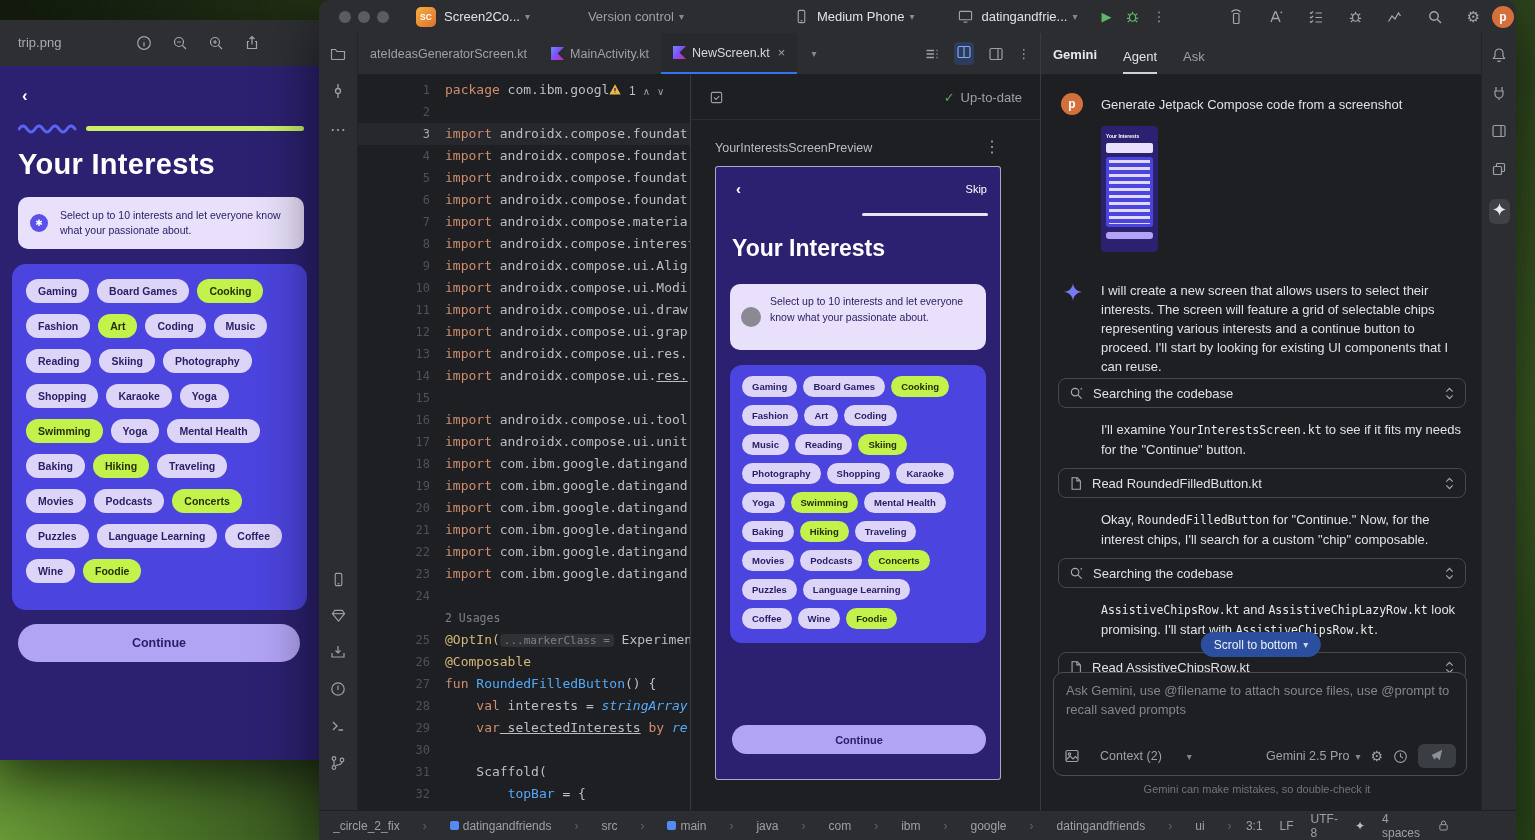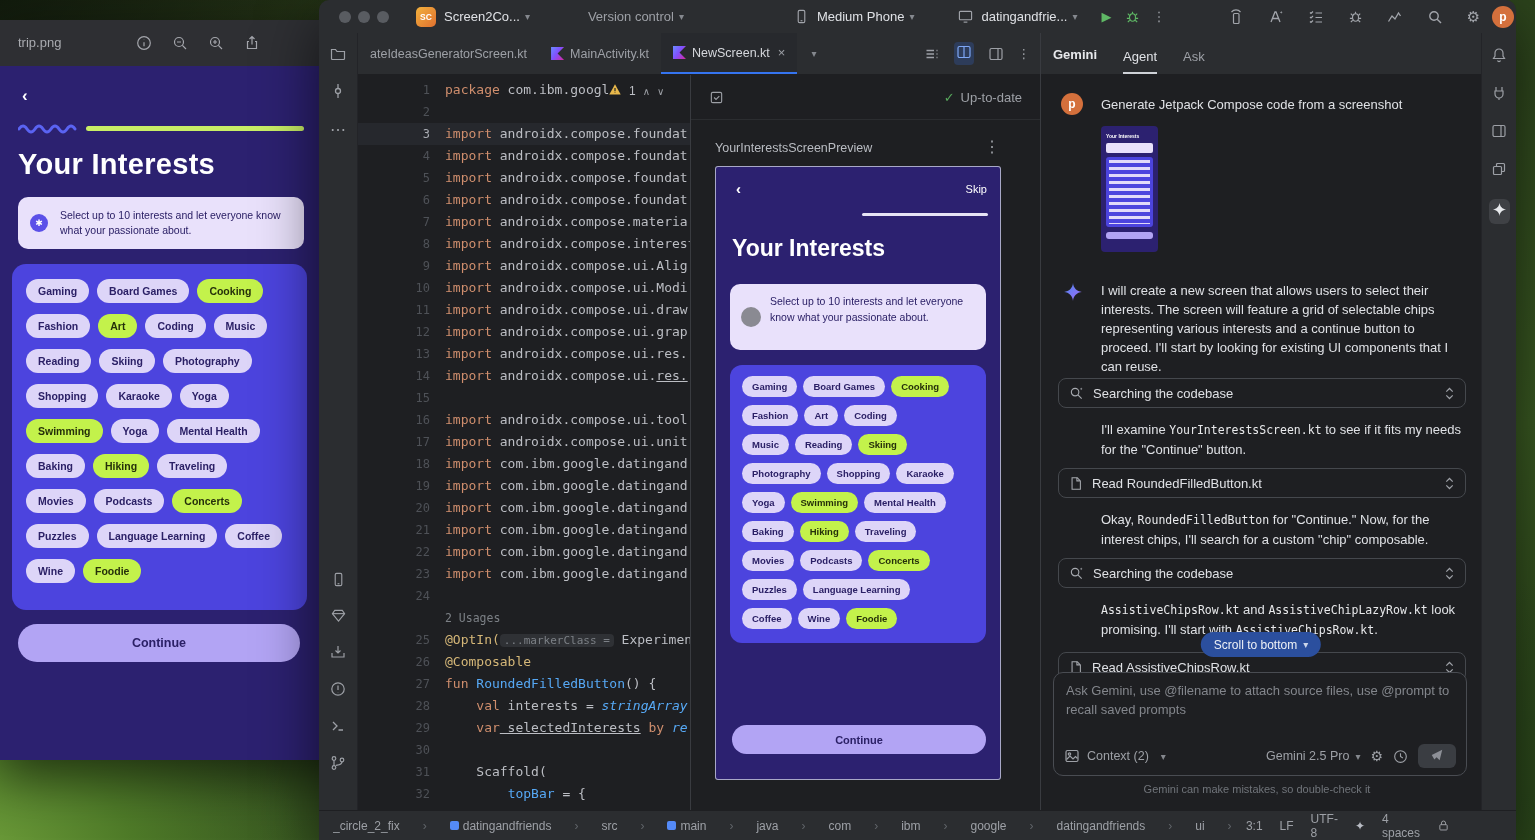--- a/index.html
+++ b/index.html
@@ -109,21 +109,21 @@
   .gp{position:absolute;left:60px;width:366px;color:#dfe1e5;font-size:13px;line-height:19px}
   .icode{font-family:"DejaVu Sans Mono",monospace;font-size:11.5px;color:#e8e9eb}
   .tcard{position:absolute;left:17px;width:408px;height:30px;border:1px solid #45484d;border-radius:8px;display:flex;align-items:center;padding:0 10px;gap:9px;color:#dfe1e5;font-size:13px;background:#1e1f22;box-sizing:border-box}
   .ticon{color:#a7aab0;display:flex}
   .tstep{margin-left:auto;color:#9da0a6;display:flex}
   .scrollpill{position:absolute;left:50%;transform:translateX(-50%);top:599px;height:25px;padding:0 13px;border-radius:13px;background:#2b4f9e;color:#eef1f6;font-size:12px;display:flex;align-items:center;gap:6px;z-index:6}
   .scrollpill .chev{color:#cdd6ea;margin:0}
   .ginput{position:absolute;left:12px;top:639px;width:414px;height:104px;border:1px solid #494c52;border-radius:10px;background:#1e1f22;box-sizing:border-box;padding:9px 12px;z-index:5}
   .ginput textarea{width:100%;height:52px;background:transparent;border:0;outline:0;resize:none;color:#dfe1e5;font:13px/1.45 "Liberation Sans",sans-serif;padding:0}
   .ginput textarea::placeholder{color:#83868c}
-  .gin-row{position:absolute;left:10px;right:10px;bottom:7px;display:flex;align-items:center;gap:7px;color:#9da0a6;font-size:12.5px}
+  .gin-row{position:absolute;left:10px;right:10px;bottom:7px;display:flex;align-items:center;gap:20px;color:#9da0a6;font-size:12.5px}
   .gin-right{margin-left:auto;display:flex;align-items:center;gap:10px}
   .sendbtn{width:38px;height:24px;border-radius:6px;background:#3a3d42;display:flex;align-items:center;justify-content:center;color:#8d9097}
   .gfoot{position:absolute;left:0;right:8px;top:750px;text-align:center;color:#70747a;font-size:11px}
   
   .statusbar{position:absolute;left:0;right:0;bottom:0;height:30px;background:#2b2d30;border-top:1px solid #1e1f22;display:flex;align-items:center;padding:0 14px;box-sizing:border-box;color:#9da0a6;font-size:12px}
   .crumbs{display:flex;align-items:center;gap:21px;overflow:hidden;white-space:nowrap}
   .crumb{display:flex;align-items:center;gap:4px}
   .csep{color:#606469;margin:0 2px}
   .bic{width:9px;height:9px;border-radius:2px;background:#548af7}
   .kic{width:10px;height:10px;background:linear-gradient(125deg,#6b8bff 0%,#7f52ff 45%,#d5279f 100%);clip-path:polygon(0 0,100% 0,50% 50%,100% 100%,0 100%)}

